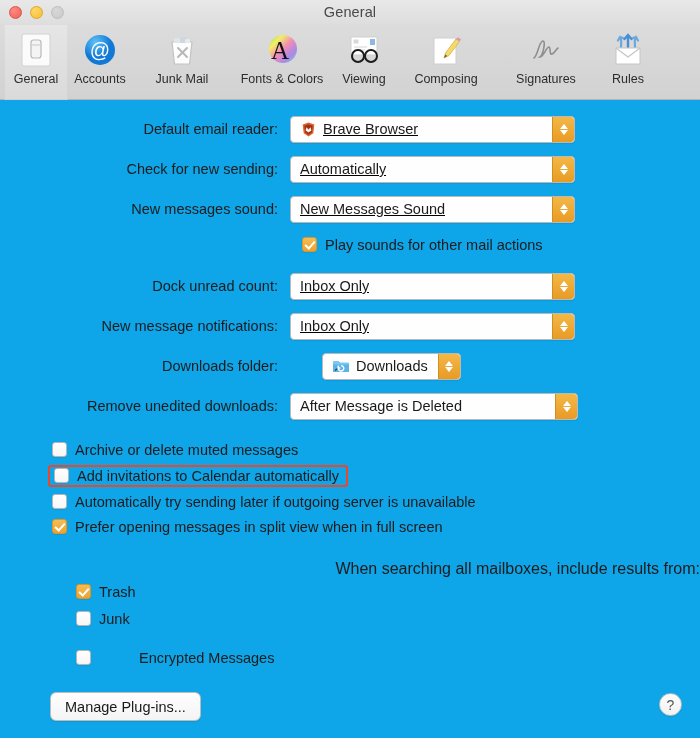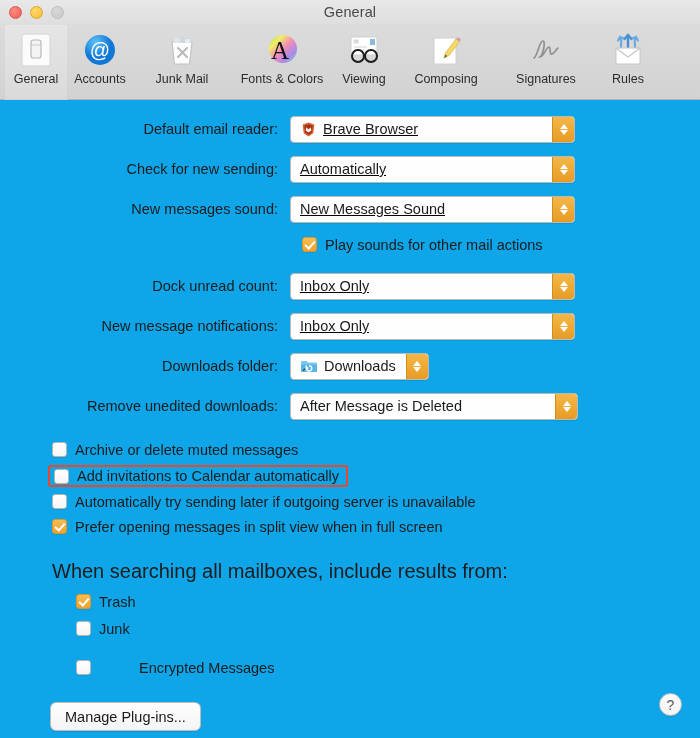--- a/index.html
+++ b/index.html
@@ -138,21 +138,21 @@
     overflow: hidden;
   }
   .popup .ptext {
     font-size: 14.5px;
     color: #1a1a1a;
     white-space: nowrap;
     overflow: hidden;
   }
   .popup.fixed-wide { width: 285px; text-decoration: underline; }
   .popup.fixed-wider { width: 288px; }
-  .popup.shrink { padding-right: 32px; }
+  .popup.shrink { padding-right: 32px; margin-left: 32px; }
 
   .stepper {
     position: absolute;
     right: 0; top: 0; bottom: 0;
     width: 22px;
     background: linear-gradient(#f3b847, #e89b24);
     border-left: 1px solid #d08e1f;
     border-radius: 0 3px 3px 0;
     display: flex;
     flex-direction: column;
@@ -205,27 +205,28 @@
     margin-left: 8px;
     white-space: nowrap;
   }
 
   .highlight-box {
     border: 2.5px solid #e8482c;
     border-radius: 3px;
     padding: 1px 7px 1px 4px;
     margin-left: -4px;
     display: inline-flex;
-    align-items: flex-end;
+    align-items: flex-start;
   }
 
   .section-title {
-    font-size: 20px;
+    font-size: 16px;
     color: #1c1c1c;
-    margin-bottom: 6px;
+    margin-bottom: 1px;
+    text-align: right;
   }
 
   .btn {
     height: 29px;
     background: linear-gradient(#fefefe, #f4f4f4);
     border: 1px solid #bcbcbc;
     border-radius: 6px;
     font-size: 14.5px;
     color: #1a1a1a;
     padding: 0 14px;

